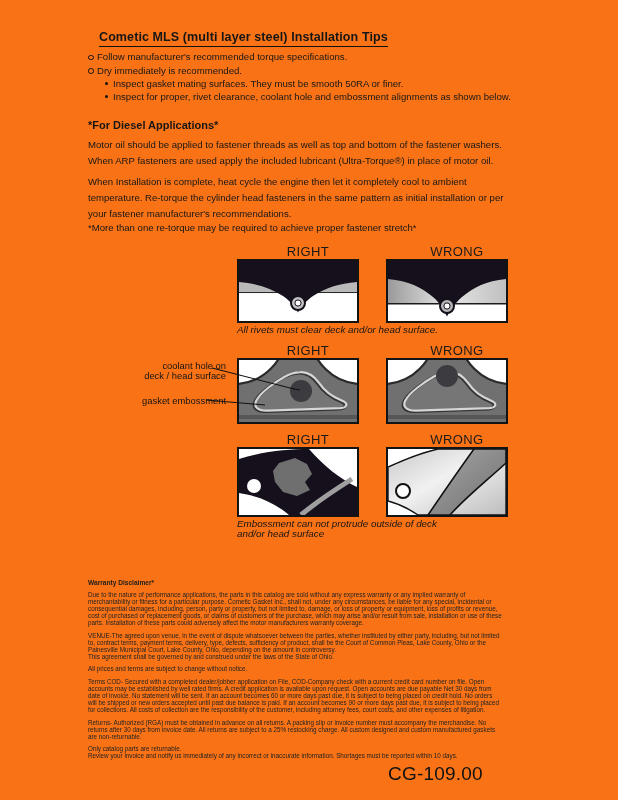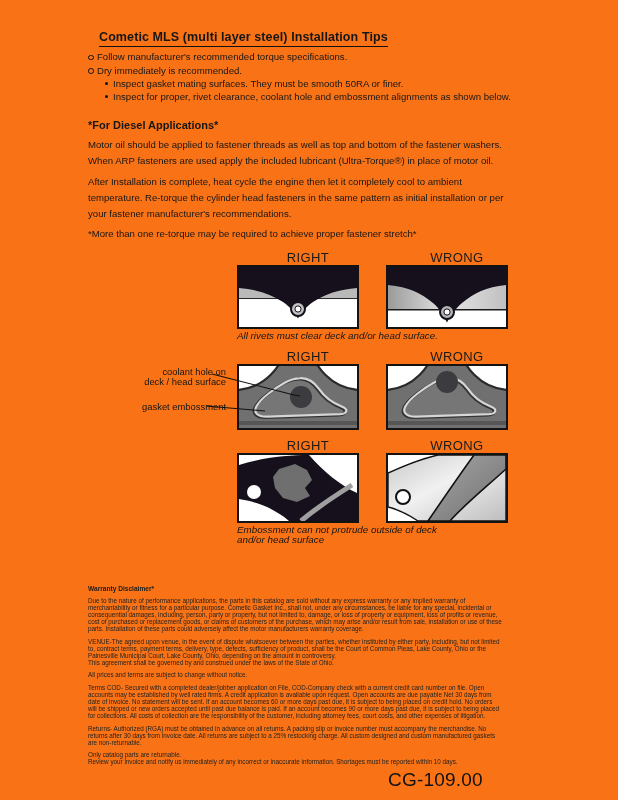--- a/index.html
+++ b/index.html
@@ -23,21 +23,21 @@
   }
   ul.subtips { list-style:none; margin-left:17px; }
   ul.subtips > li { position:relative; font-size:9.6px; line-height:13px; padding-left:8px; }
   ul.subtips > li::before {
     content:""; position:absolute; left:0; top:4.8px; width:3.4px; height:3.4px;
     background:#111; border-radius:50%;
   }
   
   .diesel-heading { margin-top:16px; font-size:11px; font-weight:bold; }
   .body-para { margin-top:5.5px; font-size:9.6px; line-height:16px; max-width:416px; }
-  .note-para  { margin-top:6px;  font-size:9.6px; line-height:12px;  max-width:416px; }
+  .note-para  {  font-size:9.6px; line-height:12px;  max-width:416px; }
   
   .diagrams { margin-top:11px; }
   .fig-row { display:flex; gap:7px; margin-left:149px; }
   .fig { width:146px; }
   .fig-label { text-align:center; font-size:13px; line-height:13px; letter-spacing:.4px; color:#1a1a1a; }
   .fig-box { margin-top:1px; width:122px; border:2px solid #131313; background:#fff; font-size:0; }
   .caption { margin-left:149px; margin-top:2px; font-size:9.8px; line-height:10.5px; color:#141414;font-style:italic; }
   .caption.two-line { max-width:228px; }
   .row-wrap { position:relative; }
   .side-labels { position:absolute; left:16px; top:0; width:122px; text-align:right; font-size:9.4px; line-height:10.5px; color:#141414; }
@@ -65,21 +65,21 @@
     <li>Follow manufacturer's recommended torque specifications.</li>
     <li>Dry immediately is recommended.</li>
   </ul>
   <ul class="subtips">
     <li>Inspect gasket mating surfaces.  They must be smooth 50RA or finer.</li>
     <li>Inspect for proper, rivet clearance, coolant hole and embossment alignments as shown below.</li>
   </ul>
 
   <h2 class="diesel-heading">*For Diesel Applications*</h2>
   <p class="body-para">Motor oil should be applied to fastener threads as well as top and bottom of the fastener washers. When ARP fasteners are used apply the included lubricant (Ultra-Torque®) in place of motor oil.</p>
-  <p class="body-para">After Installation is complete, heat cycle the engine then let it completely cool to ambient temperature. Re-torque the cylinder head fasteners in the same pattern as initial installation or per your fastener manufacturer's recommendations.</p>
+  <p class="body-para">When Installation is complete, heat cycle the engine then let it completely cool to ambient temperature. Re-torque the cylinder head fasteners in the same pattern as initial installation or per your fastener manufacturer's recommendations.</p>
   <p class="note-para">*More than one re-torque may be required to achieve proper fastener stretch*</p>
 
   <section class="diagrams">
 
     <div class="row-wrap">
       <div class="fig-row">
         <div class="fig">
           <div class="fig-label">RIGHT</div>
           <div class="fig-box">
             <svg width="118" height="60" viewBox="0 0 118 60">

